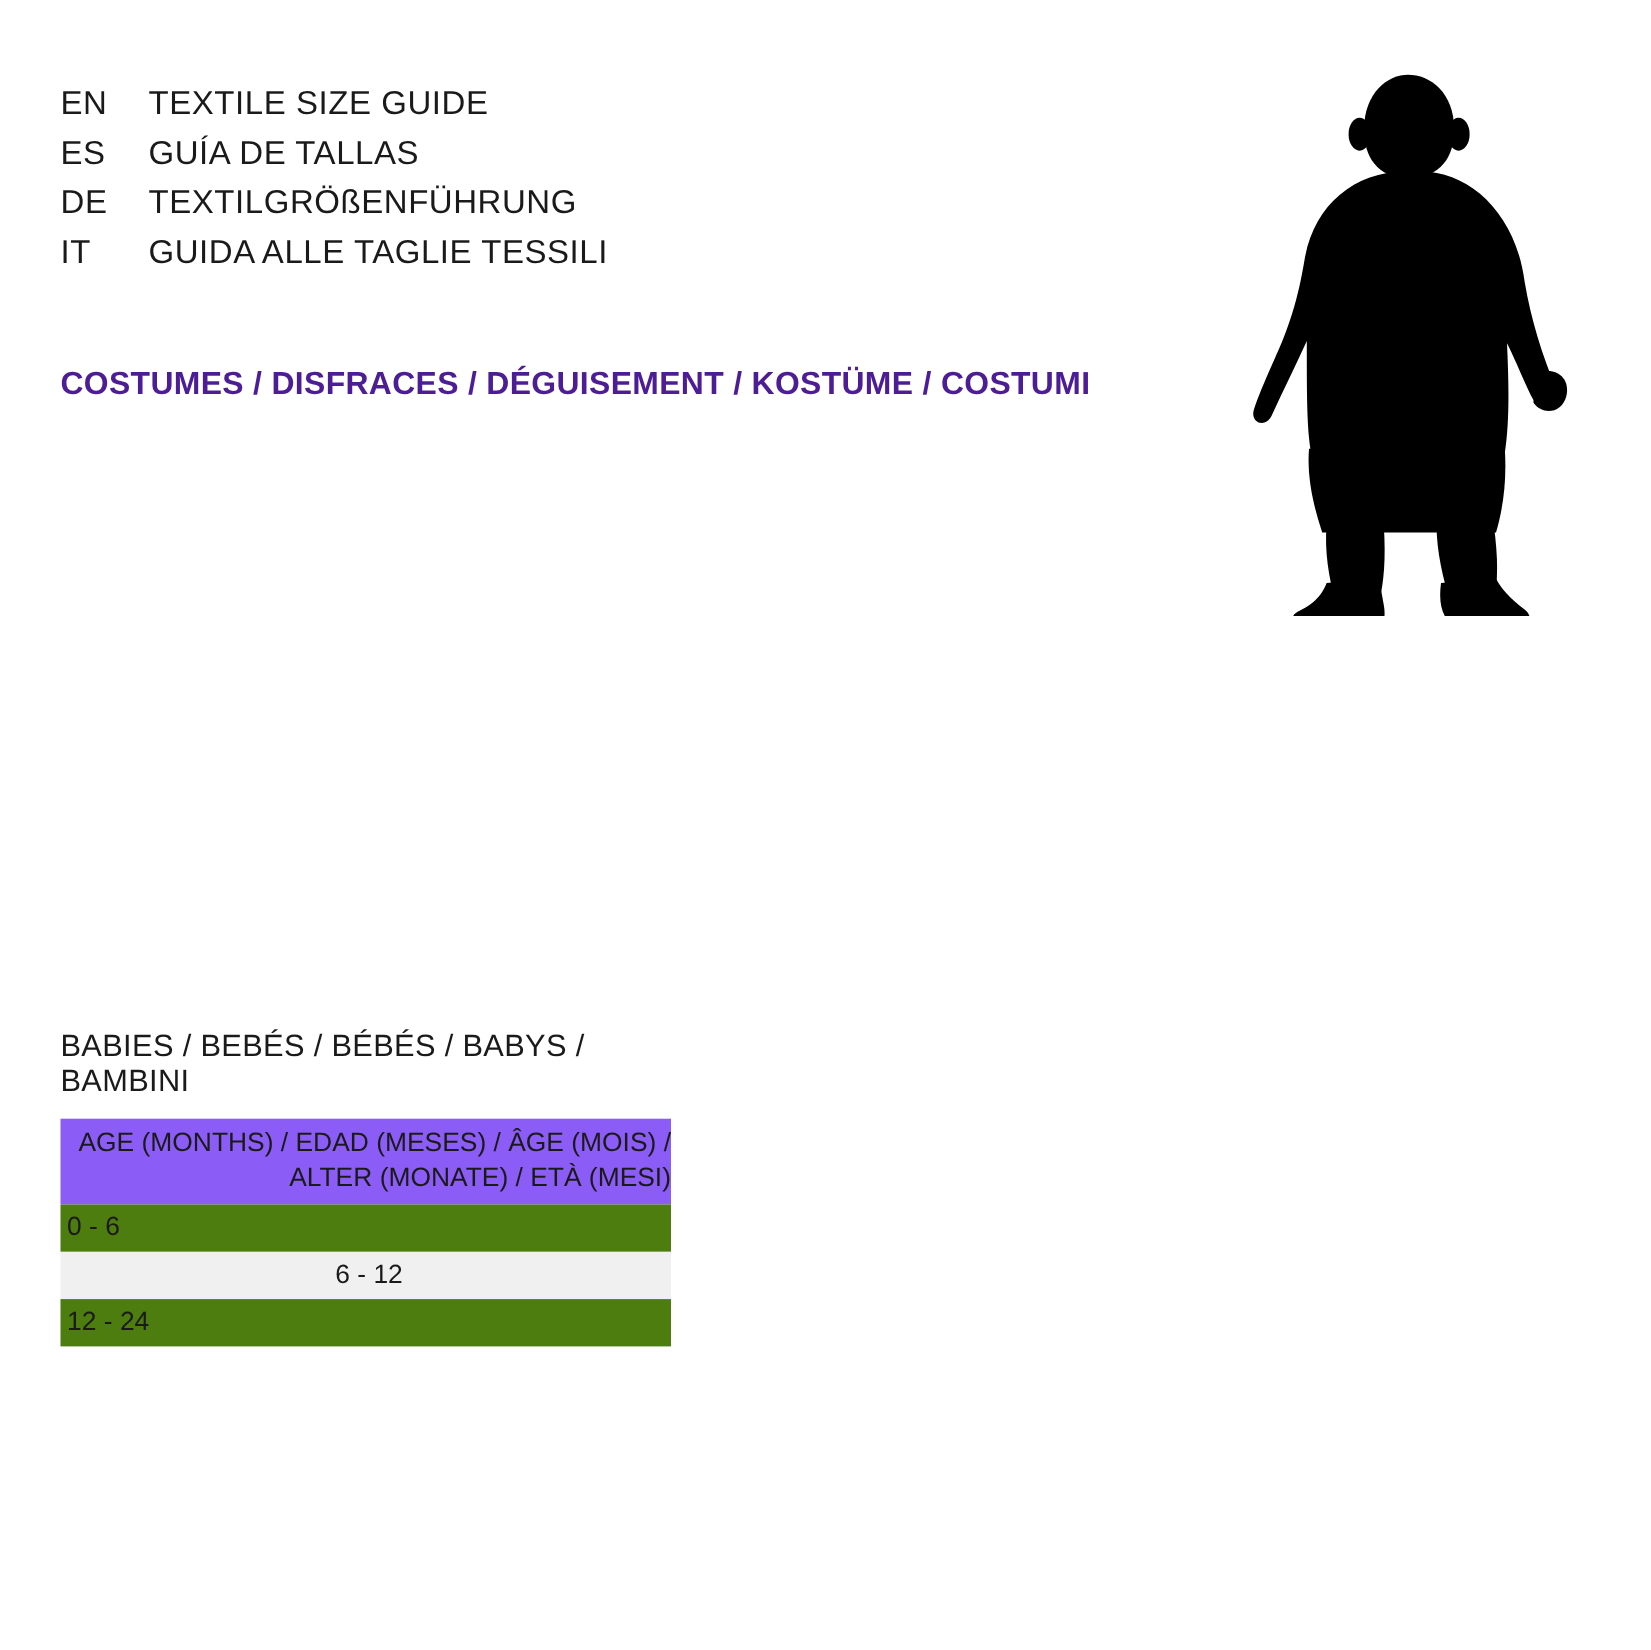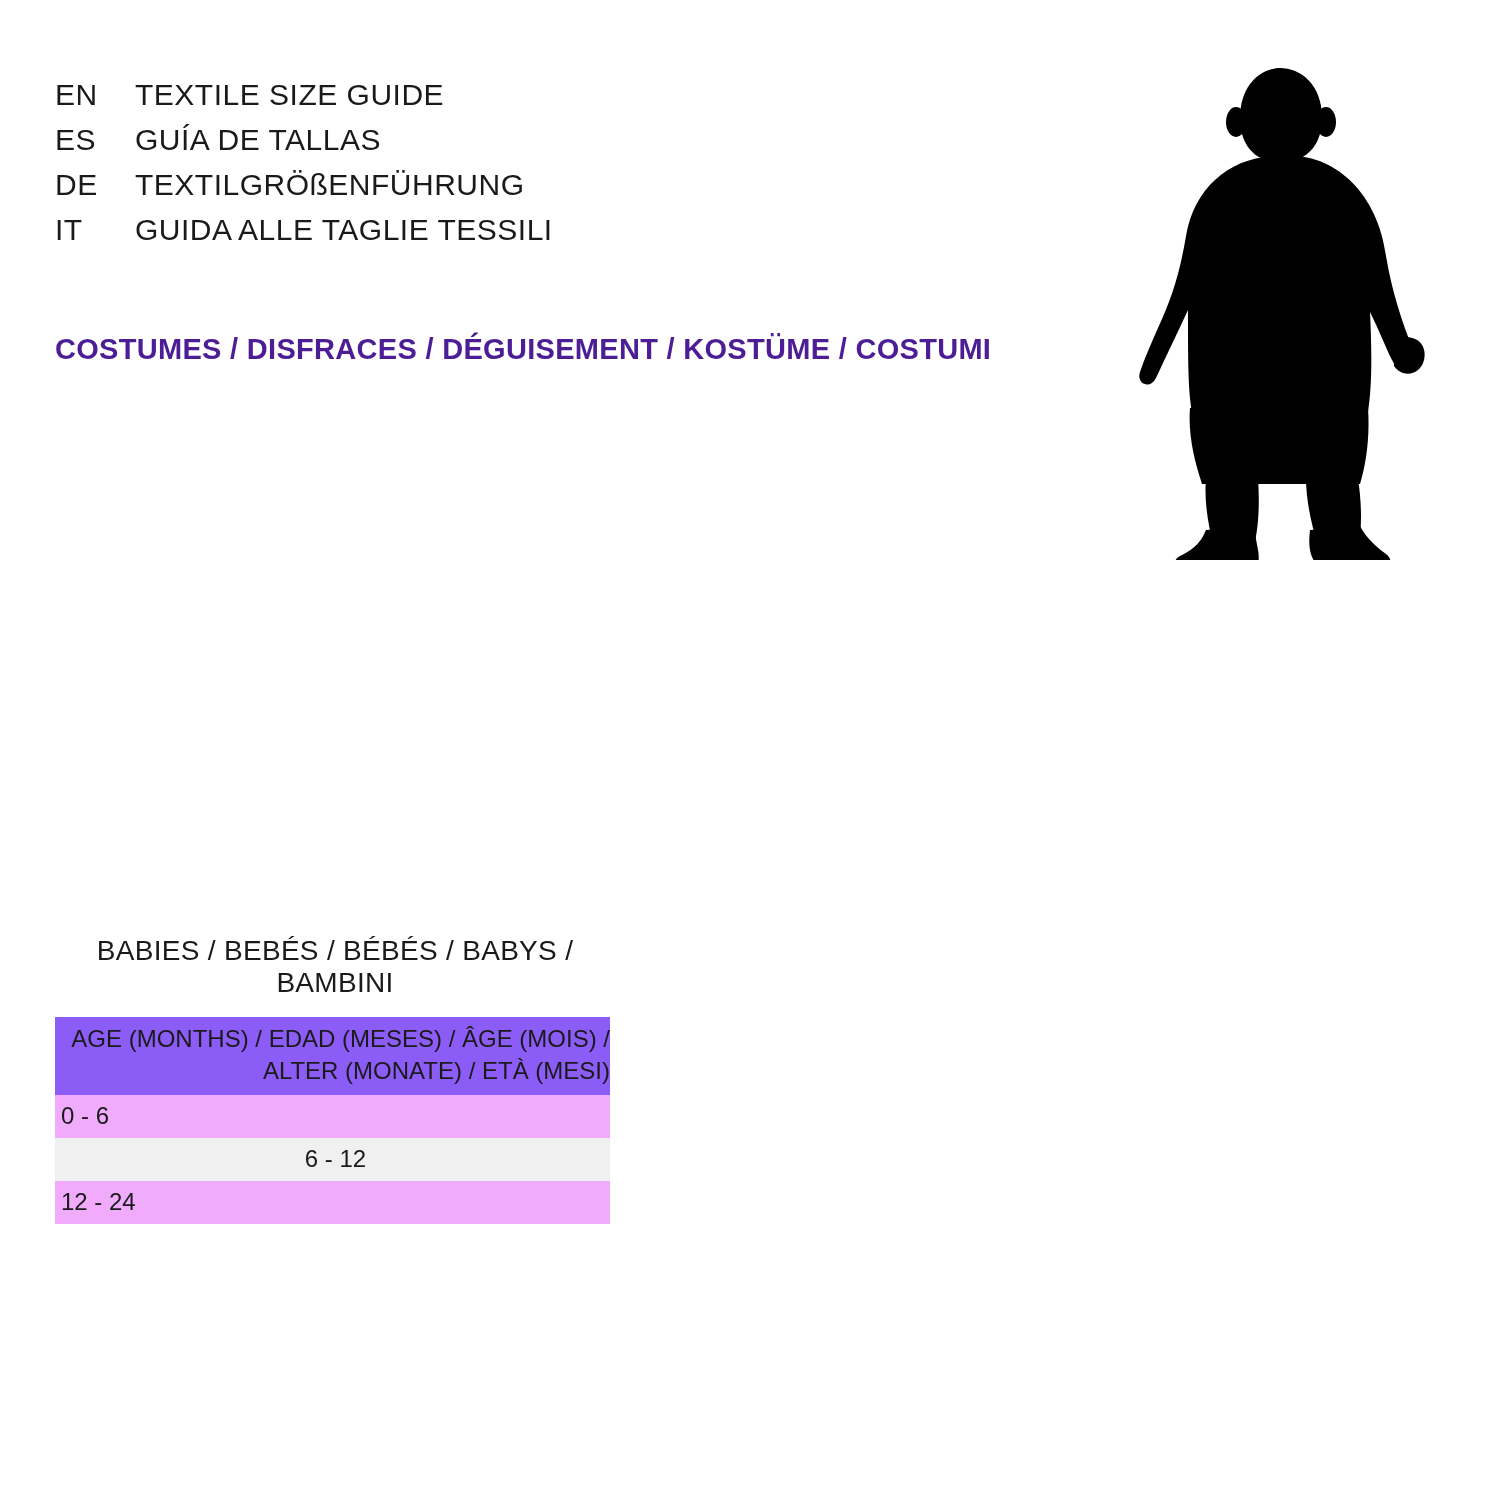--- a/index.html
+++ b/index.html
@@ -63,41 +63,40 @@
     position: absolute;
     left: 55px;
     top: 935px;
     width: 560px;
   }
   .table-caption {
     font-size: 28px;
     letter-spacing: 0.3px;
     color: #1a1a1a;
     margin-bottom: 18px;
-    text-align: center;
   }
   table.size-table {
     border-collapse: collapse;
     width: 555px;
     table-layout: fixed;
   }
   table.size-table th {
     background: #8b5cf6;
     text-align: right;
     font-weight: normal;
     font-size: 24px;
     line-height: 1.33;
     padding: 6px 0 8px 6px;
     color: #1a1a1a;
   }
   table.size-table td {
     font-size: 24px;
     padding: 7px 0 8px 6px;
     color: #1a1a1a;
-    background: #f0abfc;
+    background: #4d7c0f;
   }
   table.size-table tr.alt td {
     background: #f0f0f0;
     text-align: center;
   }
 </style>
 </head>
 <body>
 
 <div class="lang-block">

